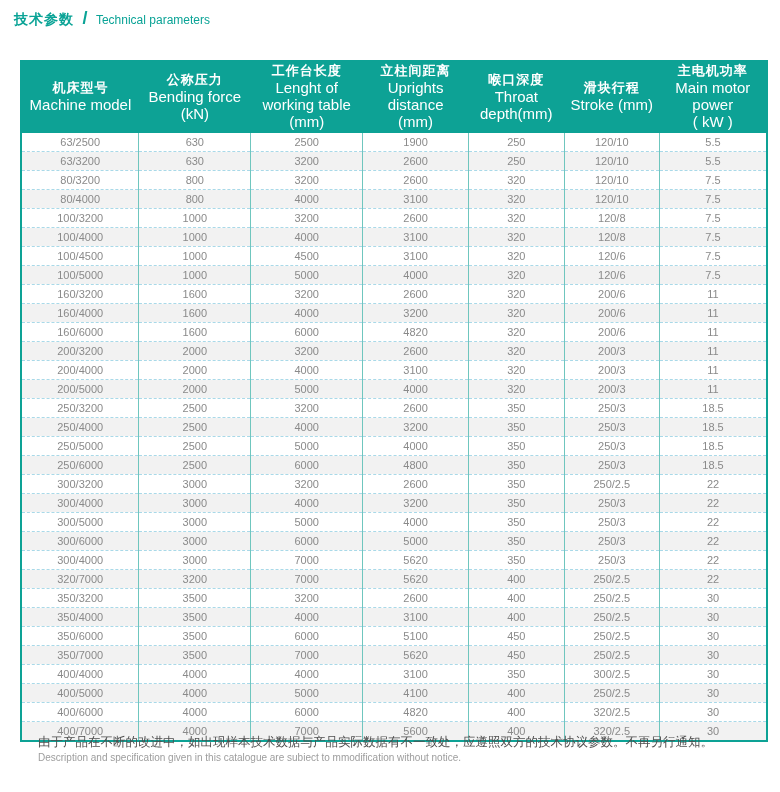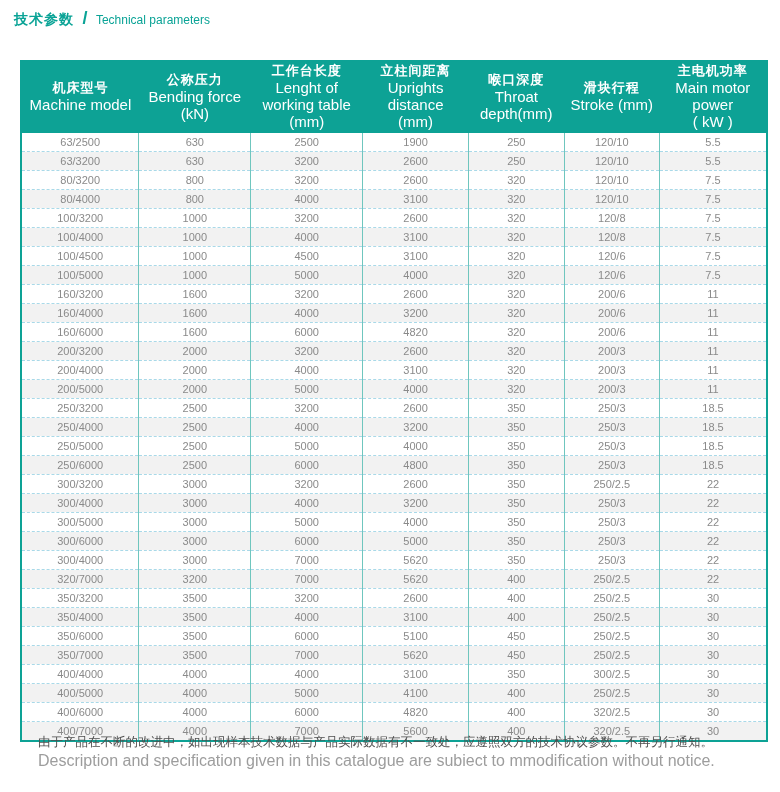--- a/index.html
+++ b/index.html
@@ -95,21 +95,21 @@
     left: 14px;
     right: 14px;
     margin-left: 24px;
   }
   .footer .zh {
     font-size: 12.5px;
     color: #4f4f4f;
     line-height: 1.25;
   }
   .footer .en {
-    font-size: 16px;
+    font-size: 10px;
     color: #9d9d9d;
     line-height: 1.3;
   }
 </style>
 </head>
 <body>
 
 <div class="page">
 
   <div class="title">

